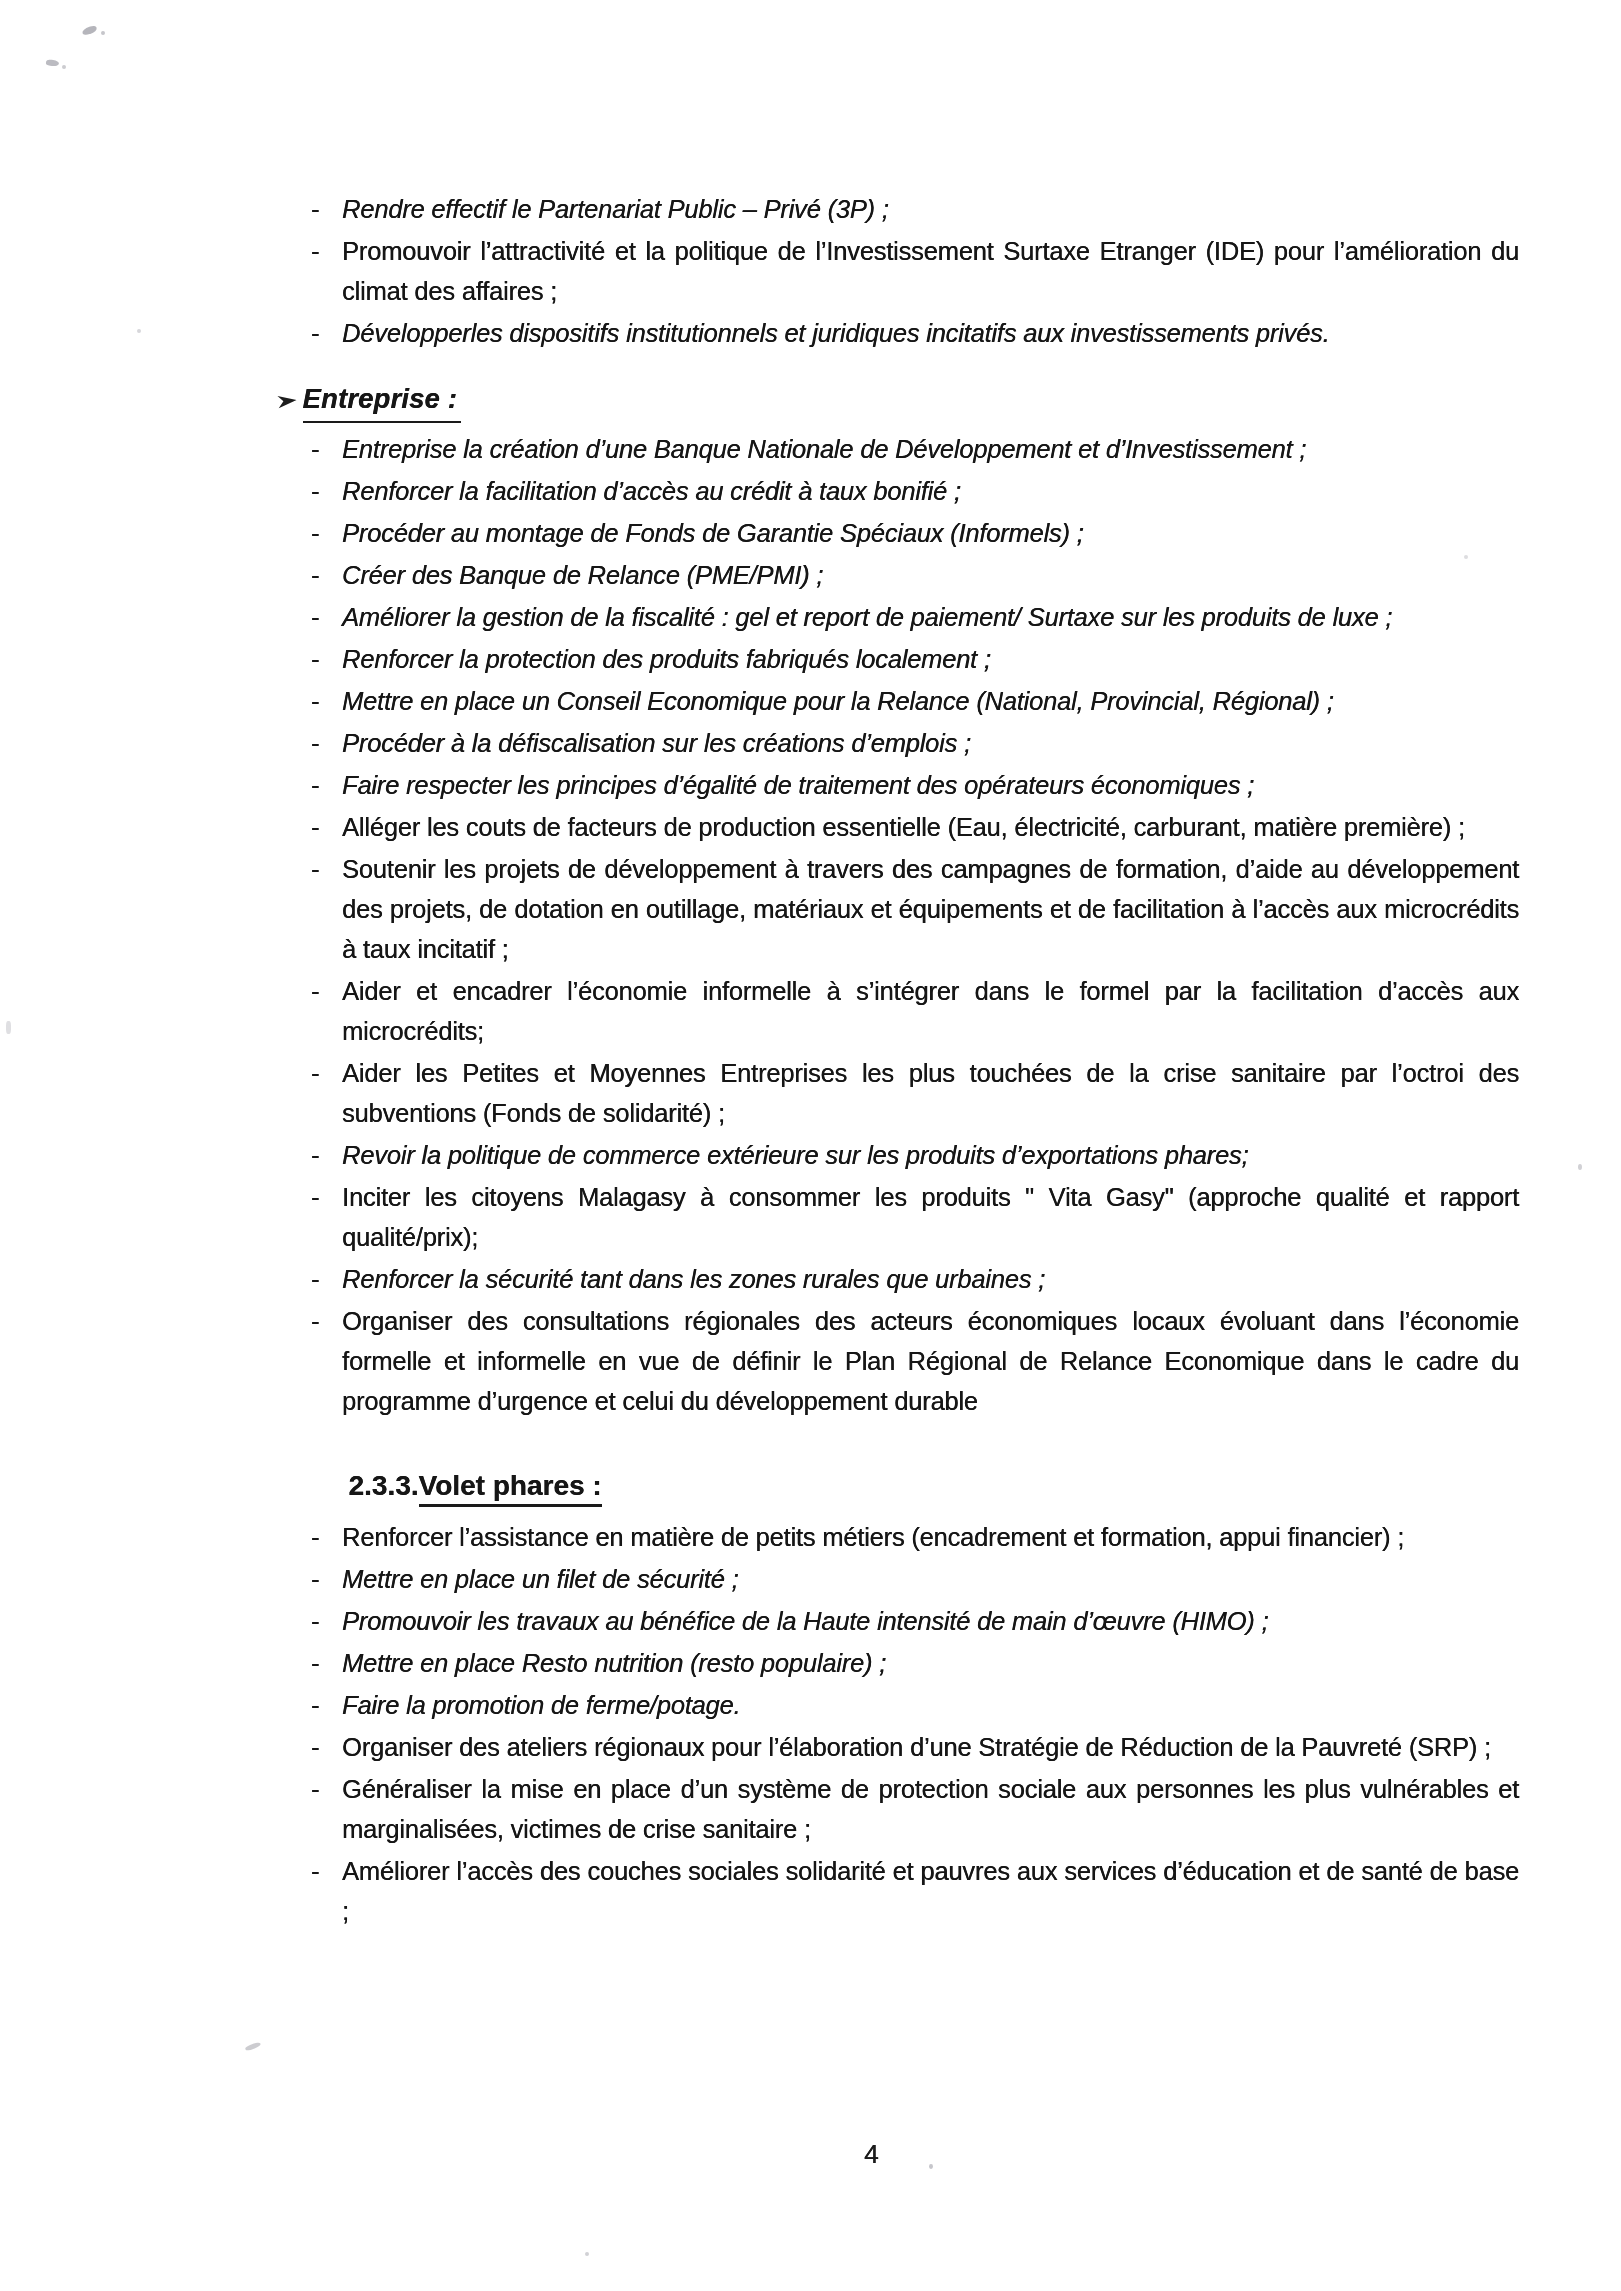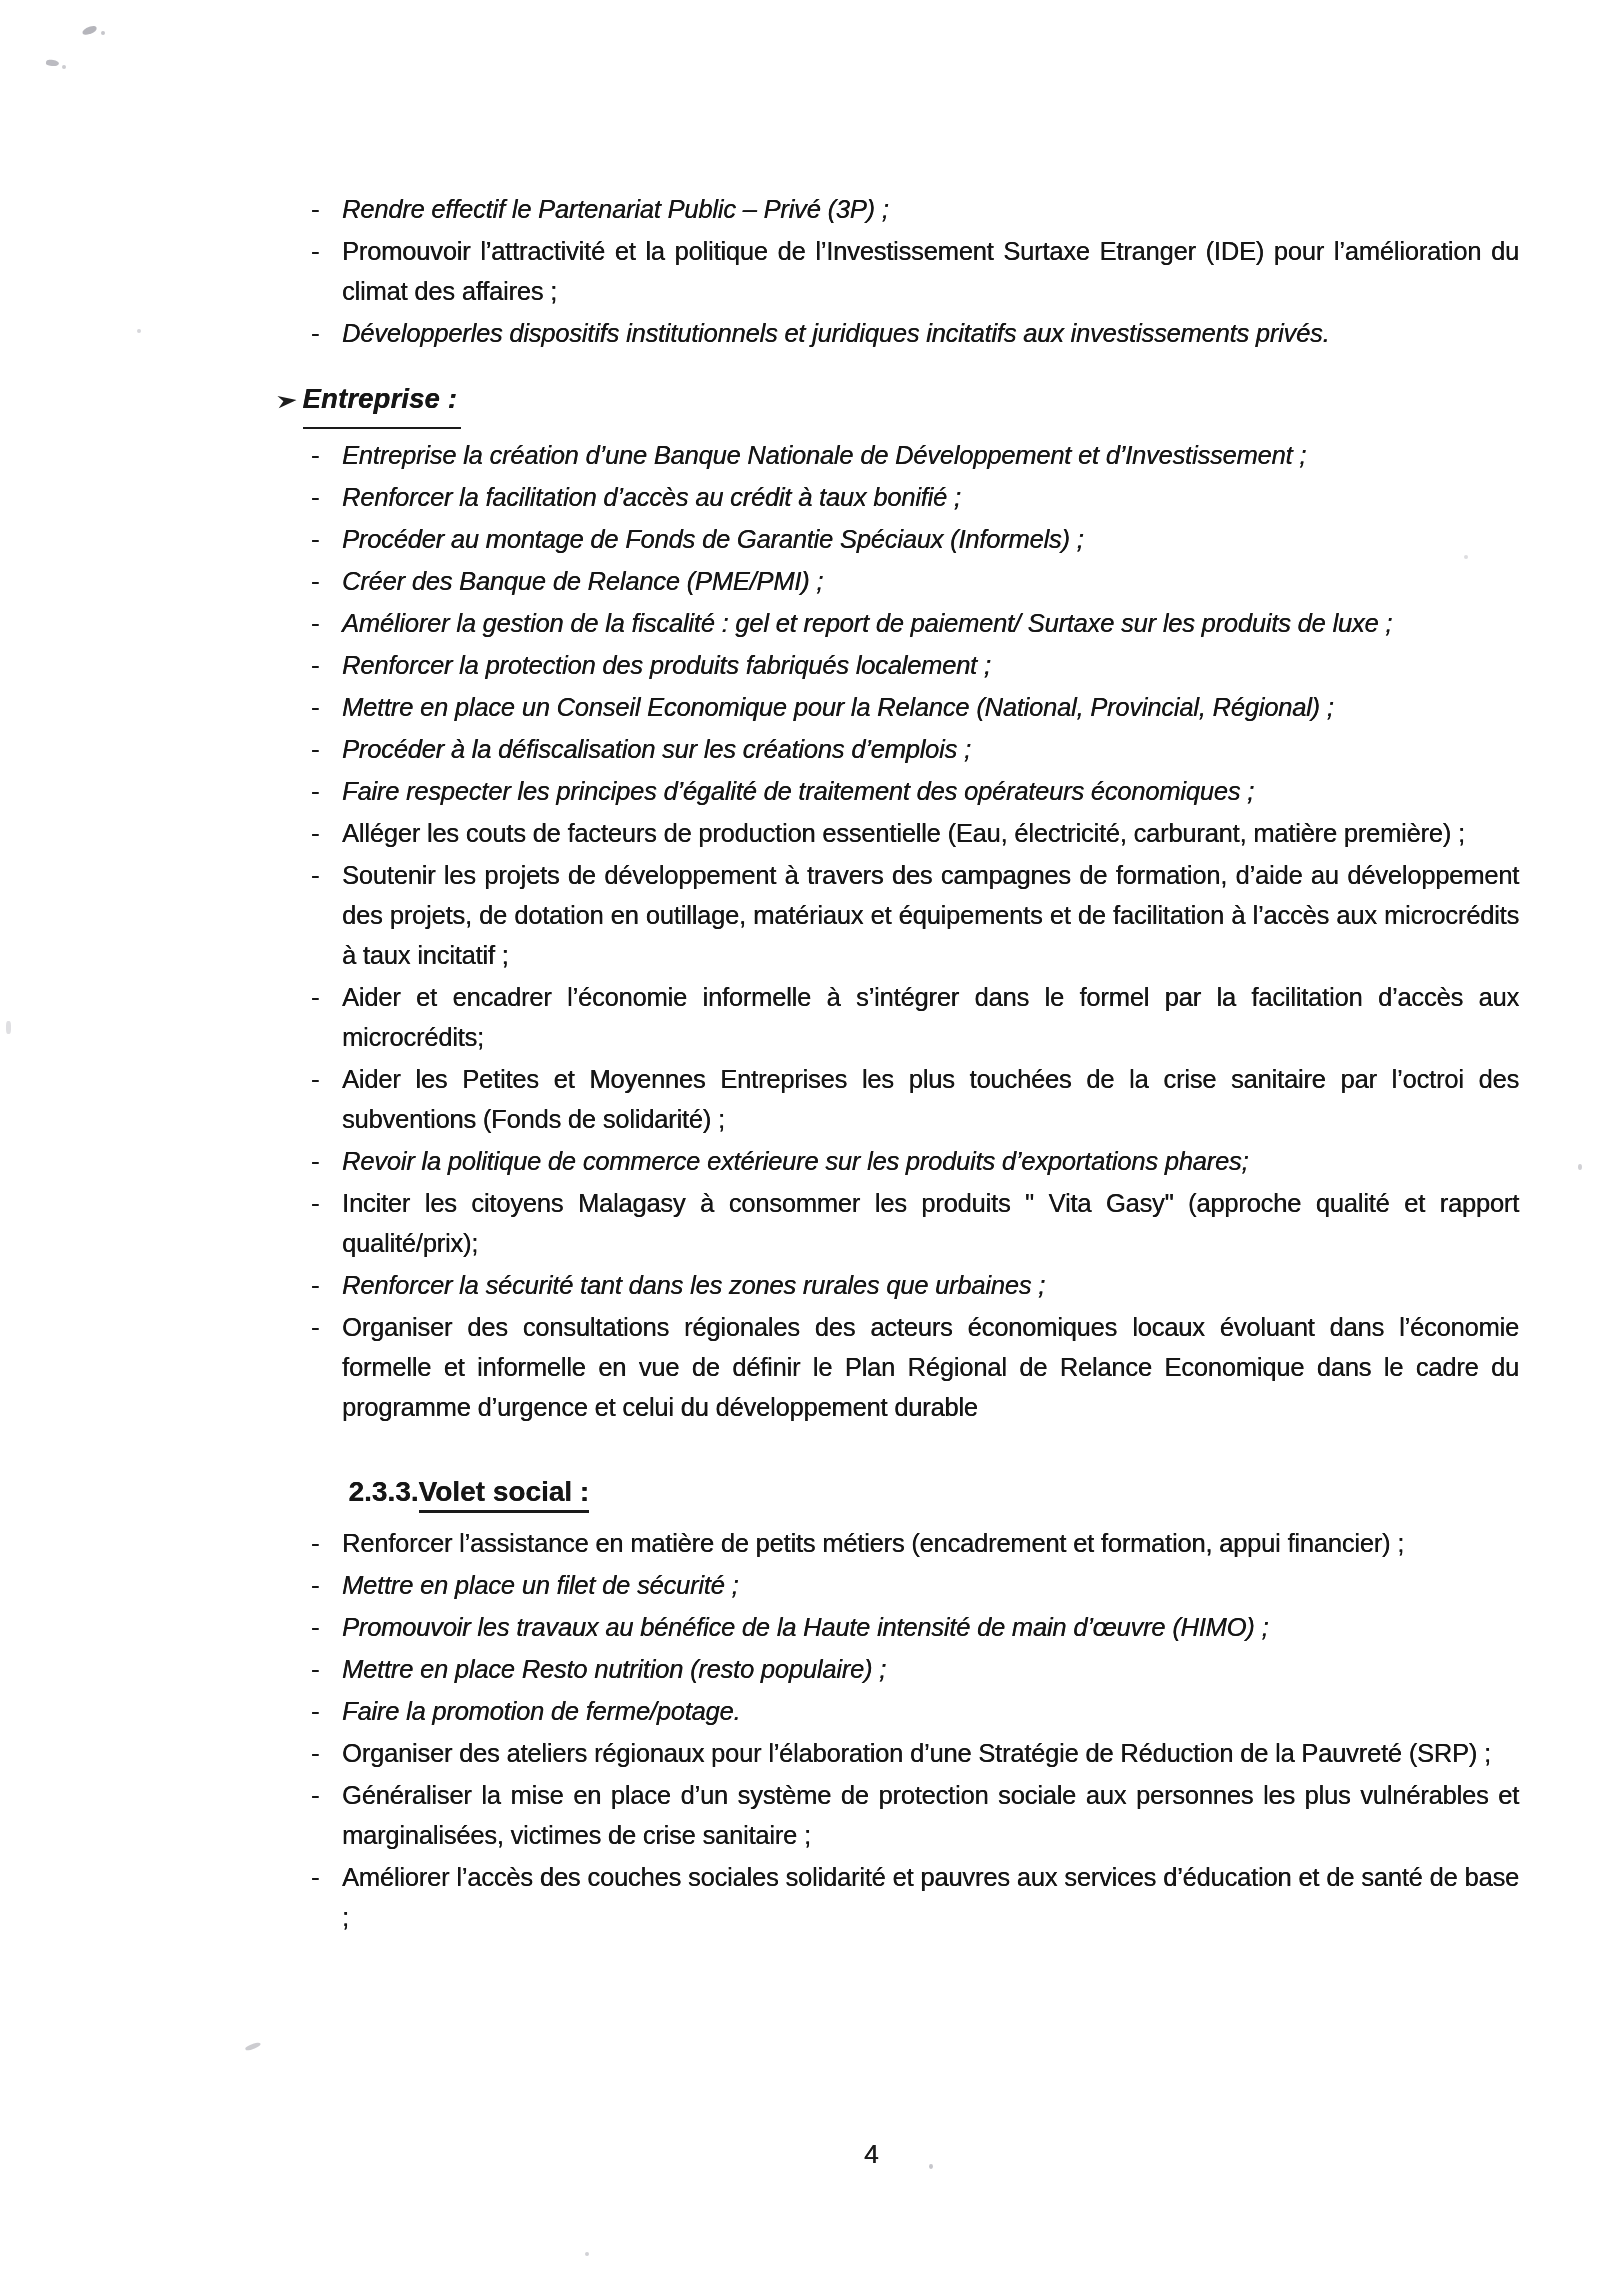--- a/index.html
+++ b/index.html
@@ -46,21 +46,21 @@
   }
   .arrow {
     flex: 0 0 25.5px;
     position: relative; top: 2.9px;
   }
   .arrow svg { transform: rotate(-6deg); }
   .h-ent-text {
     font-weight: bold;
     font-style: italic;
     border-bottom: 2.9px solid #1a1a1a;
-    padding-bottom: 8px;
+    padding-bottom: 2px;
     padding-right: 3.9px;
     letter-spacing: 0.2px;
     text-shadow: 0.3px 0 0 #161616;
   }
   
   .h-soc {
     margin-top: 43px;
     margin-bottom: 9.8px;
     font-size: 28px;
     line-height: 43px;
@@ -198,21 +198,21 @@
     <div class="b one">
       <span class="dash">-</span>
       <span class="t">Renforcer la sécurité tant dans les zones rurales que urbaines ;</span>
     </div>
     <div class="b ml">
       <span class="dash">-</span>
       <span class="t">Organiser des consultations régionales des acteurs économiques locaux évoluant dans l’économie formelle et informelle en vue de définir le Plan Régional de Relance Economique dans le cadre du programme d’urgence et celui du développement durable</span>
     </div>
 
     <div class="h-soc">
-      <span class="secnum">2.3.3.</span><span class="h-soc-text">Volet social :</span>
+      <span class="secnum">2.3.3.</span><span class="h-soc-text">Volet phares :</span>
     </div>
 
     <div class="b ml">
       <span class="dash">-</span>
       <span class="t">Renforcer l’assistance en matière de petits métiers (encadrement et formation, appui financier) ;</span>
     </div>
     <div class="b one">
       <span class="dash">-</span>
       <span class="t">Mettre en place un filet de sécurité ;</span>
     </div>

